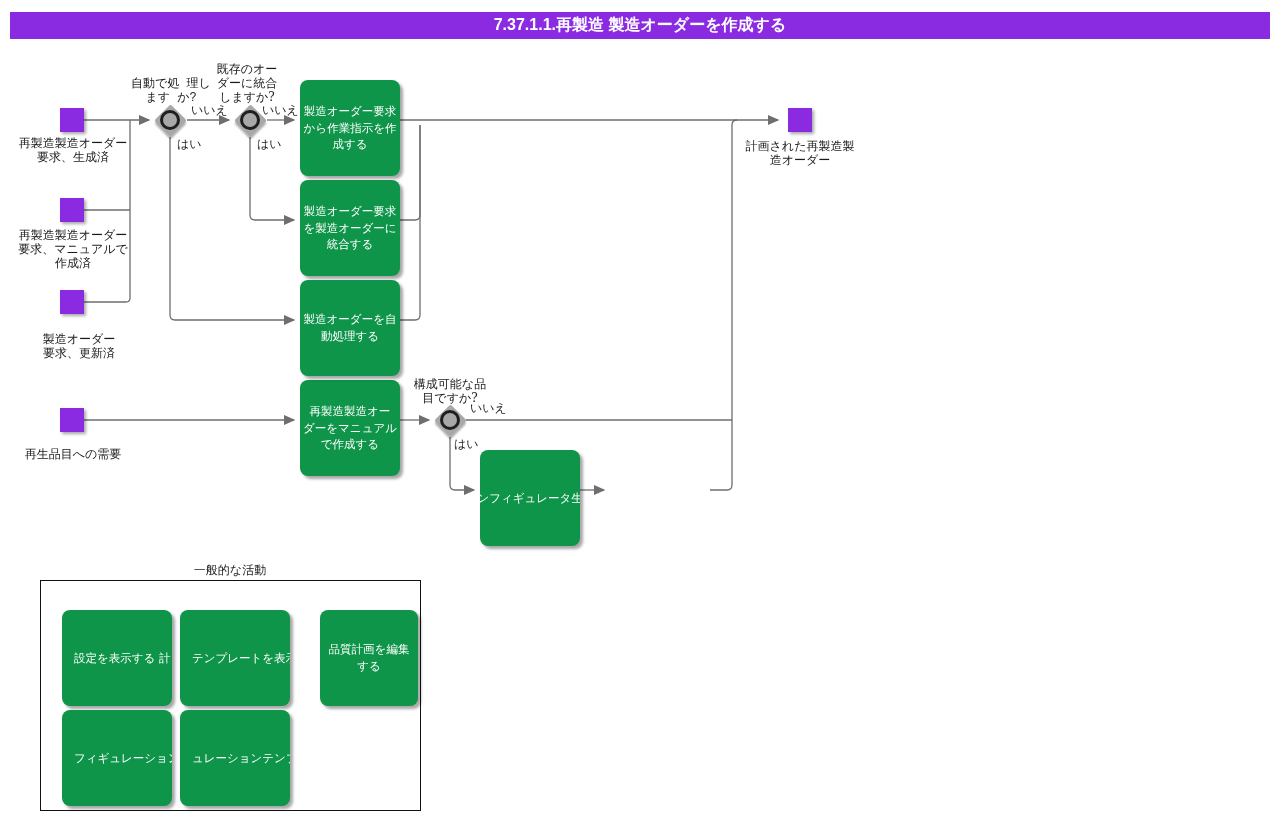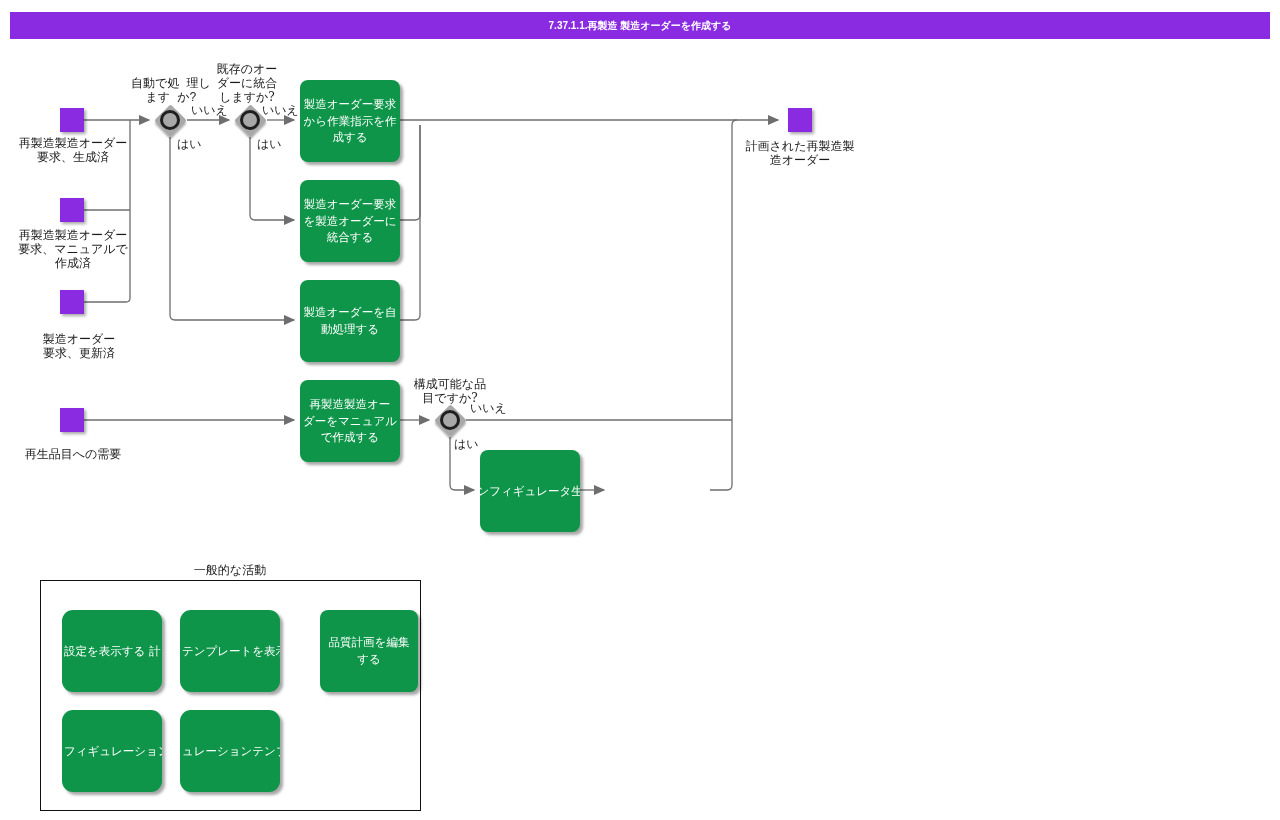--- a/index.html
+++ b/index.html
@@ -1,39 +1,39 @@
 <!DOCTYPE html>
 <html><head>
 <meta charset="utf-8">
 <style>
   html,body{margin:0;padding:0;background:#ffffff;}
   #canvas{position:relative;width:1280px;height:820px;background:#ffffff;overflow:hidden;
           font-family:"DejaVu Serif", serif;color:#1a1a1a;}
   
   .titlebar{position:absolute;left:10px;top:12px;width:1260px;height:27px;background:#8a2be2;
             display:flex;align-items:center;justify-content:center;color:#ffffff;
-            font-family:"Liberation Sans", sans-serif;font-weight:bold;font-size:10px;}
+            font-family:"Liberation Sans", sans-serif;font-weight:bold;font-size:16px;}
   
   svg.flows{position:absolute;left:0;top:0;}
   
   .event{position:absolute;width:24px;height:24px;background:#8a2be2;
          box-shadow:2px 2px 3px rgba(0,0,0,.35);}
   
   .diamond{position:absolute;width:23px;height:23px;background:#a8a8a8;border-radius:2px;
            transform:rotate(45deg);box-shadow:2px 2px 2px rgba(0,0,0,.3);}
   .ring{position:absolute;width:14px;height:14px;border:3.5px solid #1f1f1f;border-radius:50%;
         background:transparent;}
   
-  .task{position:absolute;width:100px;height:82px;background:#0e9549;border-radius:8px;
+  .task{position:absolute;width:100px;height:96px;background:#0e9549;border-radius:8px;
         box-shadow:3px 3px 3px rgba(0,0,0,.35);color:#ffffff;font-size:11.5px;line-height:1.45;
         display:flex;align-items:center;justify-content:center;text-align:center;
         white-space:pre-line;padding:0;}
   .task.clip-center{white-space:nowrap;overflow:hidden;}
   .task.clip-left{white-space:nowrap;overflow:hidden;justify-content:flex-start;
-                  padding-left:2px;text-align:left;border-radius:11px;}
+                  padding-left:12px;text-align:left;}
   
   .lbl{position:absolute;font-size:12px;line-height:14px;text-align:center;white-space:pre-line;}
   .branch{position:absolute;font-size:12px;line-height:13px;}
   
   .frame{position:absolute;left:40px;top:580px;width:379px;height:229px;border:1.3px solid #111;}
   .frame-title{position:absolute;left:160px;top:562px;width:140px;text-align:center;
                font-size:12px;}
 </style>
 </head>
 <body>

